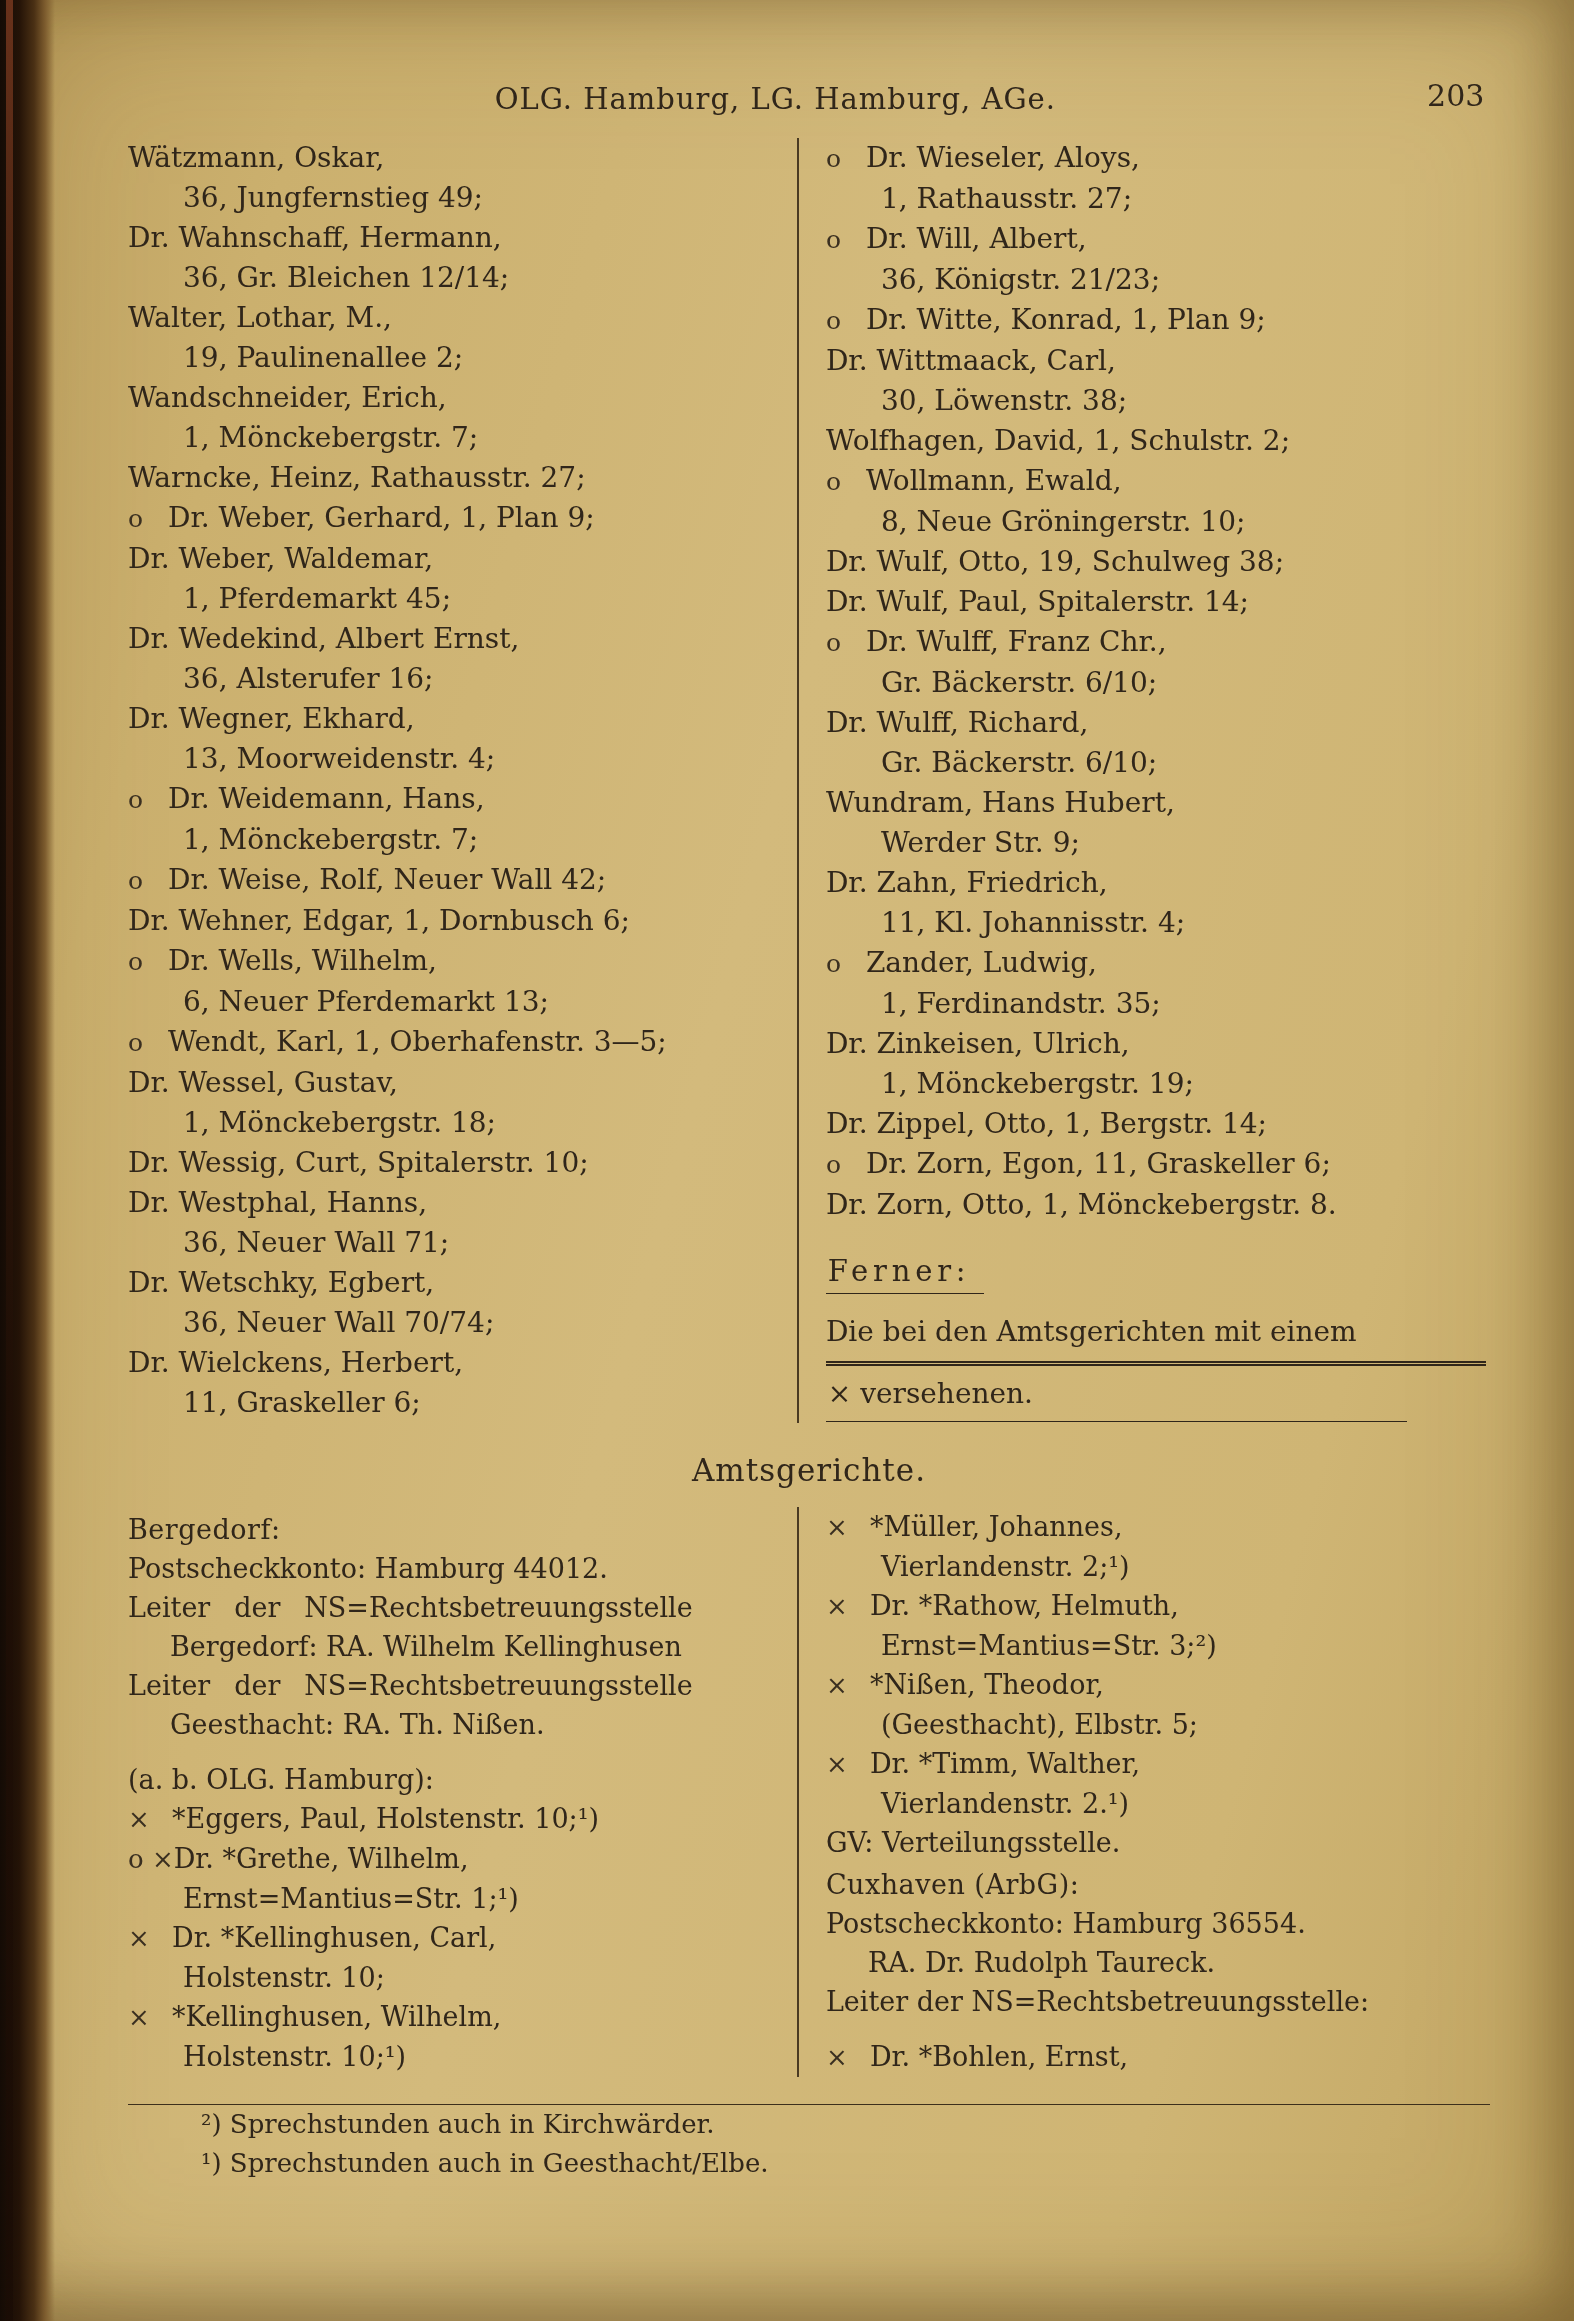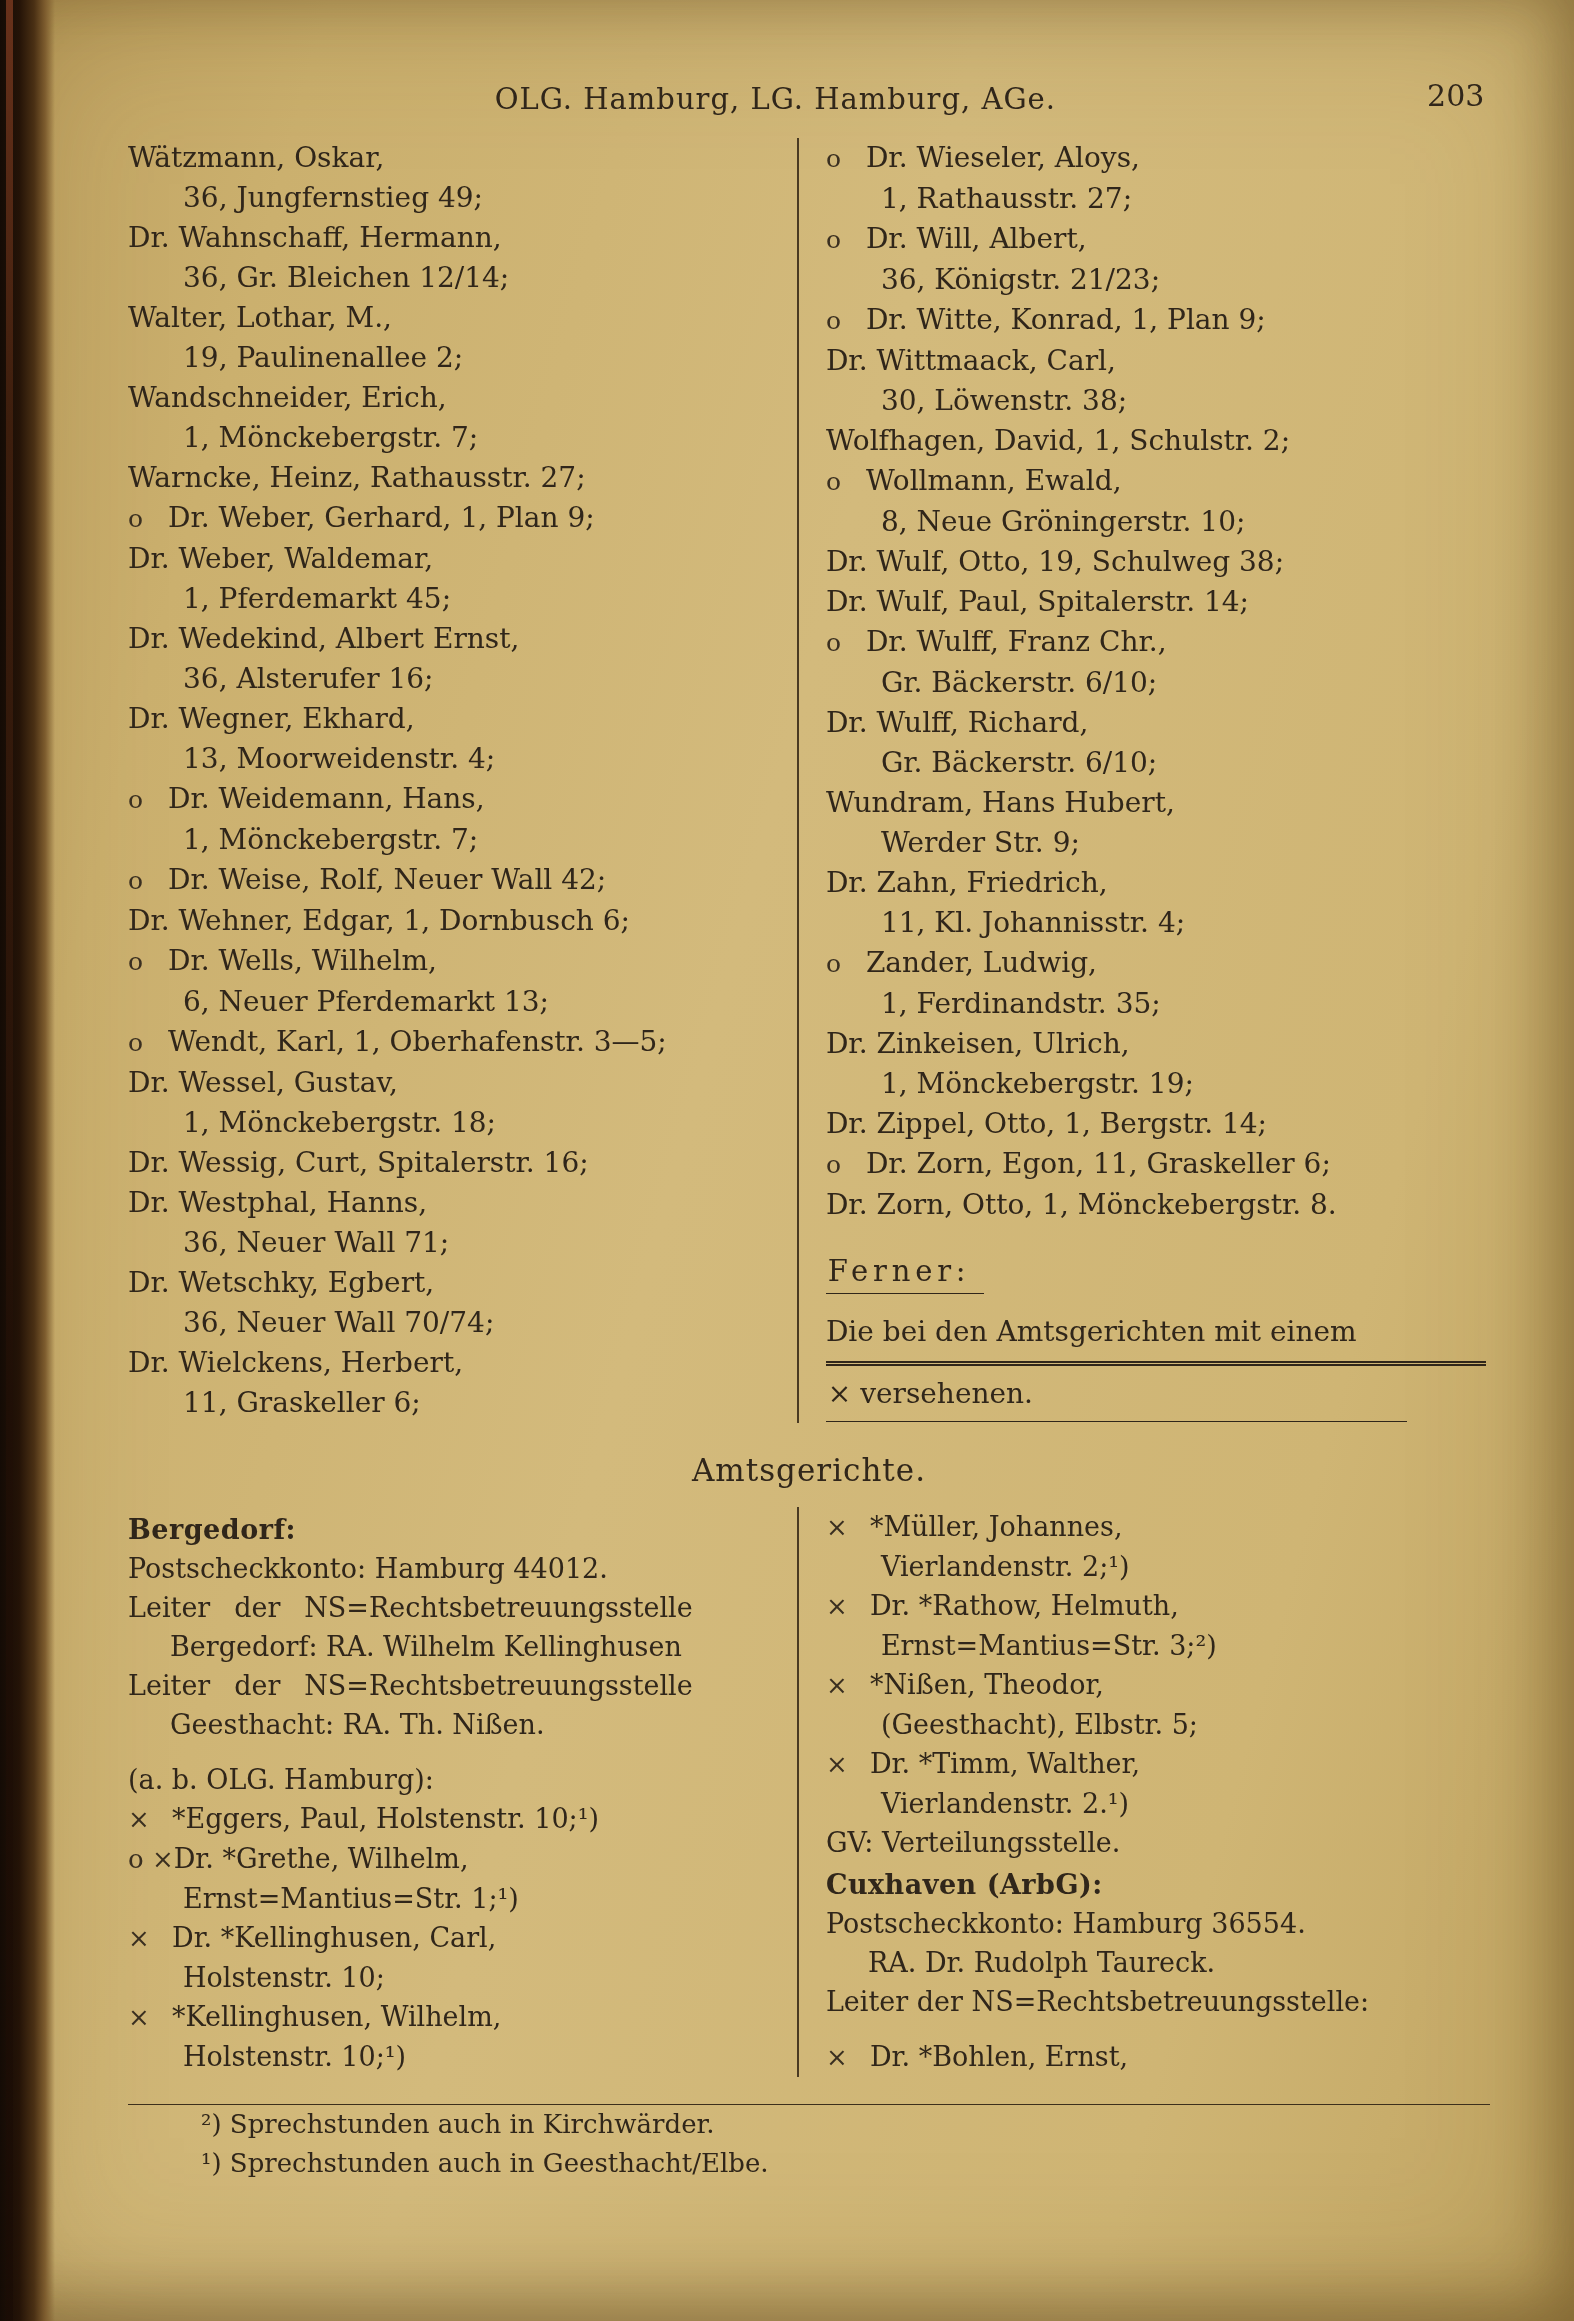--- a/index.html
+++ b/index.html
@@ -34,21 +34,21 @@
   .cols { display:flex; align-items:stretch; }
   .cols-top { margin-top:11.5px; }
   .col-l { flex:0 0 669px; width:669px; }
   .vdiv { flex:0 0 1.9px; background:#4a3a22; }
   .col-r { flex:1; padding-left:27px; }
 
   .line { display:flex; align-items:baseline; font-size:28px; line-height:40px; white-space:nowrap; }
   .line.indent { padding-left:55px; }
   .line.gap { height:15.3px; }
   .marker { flex:0 0 auto; min-width:40px; font-size:25px; color:#3a2f20; }
-  .line.heading { font-weight:bold; font-size:30px; line-height:48px; padding-top:3.8px; letter-spacing:0.5px; }
+  .line.heading { font-weight:normal; font-size:30px; line-height:48px; padding-top:3.8px; letter-spacing:0.5px; }
   .line.small { font-size:25px; line-height:35px; }
   .line.small.indent { padding-left:42px; }
   .just .txt { word-spacing:15.3px; }
 
   .cols-bottom .line { font-size:27px; line-height:39px; }
   .cols-bottom .marker { min-width:44px; font-size:26px; }
 
   .ferner { margin-top:29px; padding-right:3.8px; }
   .ferner-title { display:inline-block; font-size:29px; letter-spacing:4.8px; border-bottom:1.9px solid #30261a; padding:0 13.4px 5.7px 1.9px; margin-bottom:19px; }
   .ferner-line1 { font-size:28px; line-height:38px; padding-bottom:9.6px; border-bottom:5.7px double #30261a; }
@@ -151,21 +151,21 @@
             <span class="marker">o</span>
             <span class="txt">Wendt, Karl, 1, Oberhafenstr. 3—5;</span>
           </div>
           <div class="line">
             <span class="txt">Dr. Wessel, Gustav,</span>
           </div>
           <div class="line indent">
             <span class="txt">1, Mönckebergstr. 18;</span>
           </div>
           <div class="line">
-            <span class="txt">Dr. Wessig, Curt, Spitalerstr. 16;</span>
+            <span class="txt">Dr. Wessig, Curt, Spitalerstr. 10;</span>
           </div>
           <div class="line">
             <span class="txt">Dr. Westphal, Hanns,</span>
           </div>
           <div class="line indent">
             <span class="txt">36, Neuer Wall 71;</span>
           </div>
           <div class="line">
             <span class="txt">Dr. Wetschky, Egbert,</span>
           </div>

